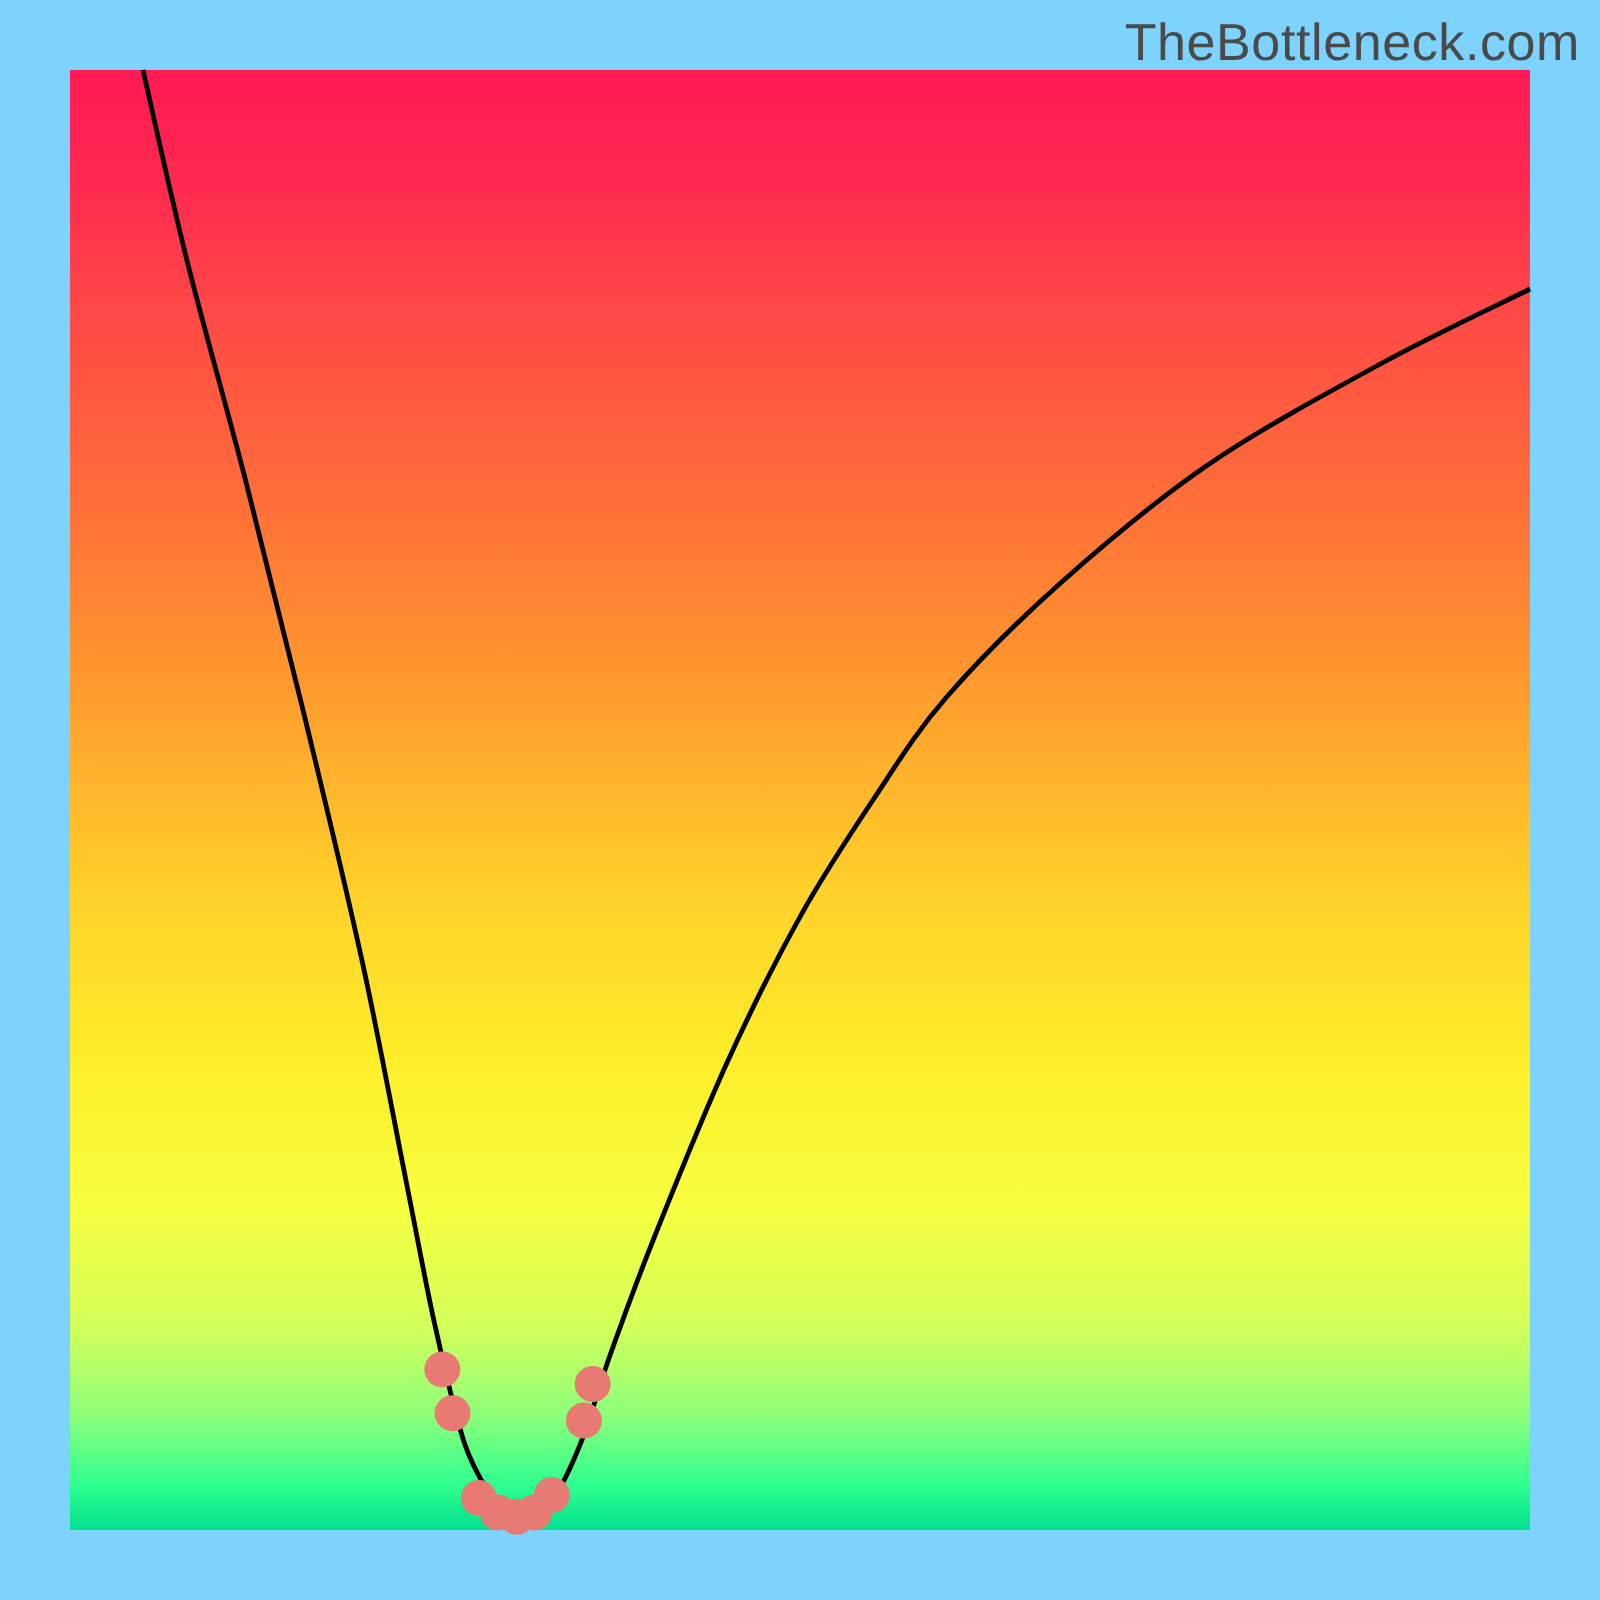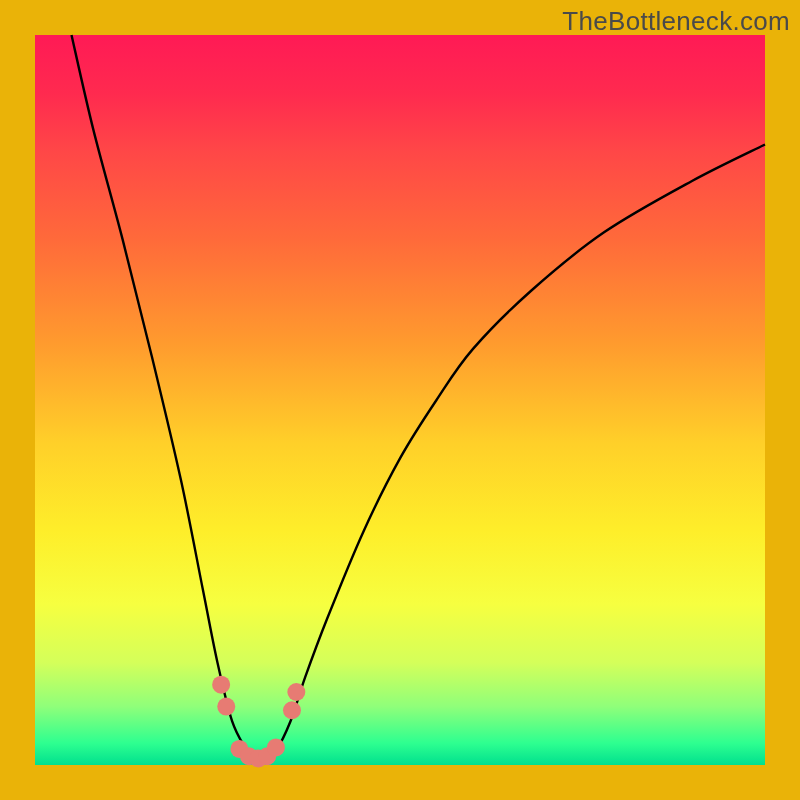--- a/index.html
+++ b/index.html
@@ -10,21 +10,21 @@
     overflow: hidden;
     background: #000;
     font-family: Arial, Helvetica, sans-serif;
   }
   .frame {
     position: absolute;
     top: 0;
     left: 0;
     width: 800px;
     height: 800px;
-    background: #eab308;
+    background: #7dd3fc;
   }
   .plot-area {
     position: absolute;
     top: 35px;
     left: 35px;
     width: 730px;
     height: 730px;
   }
   .gradient-bg {
     position: absolute;

